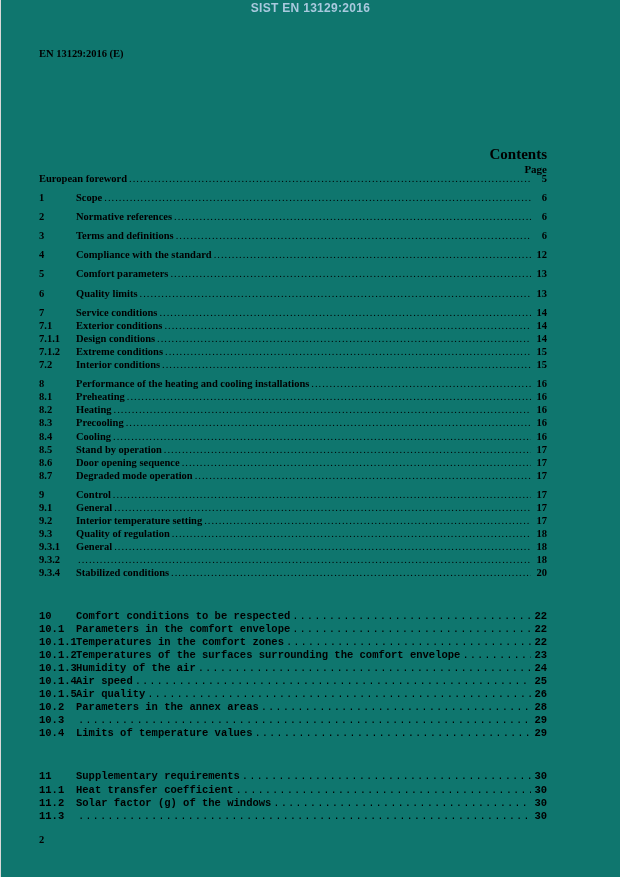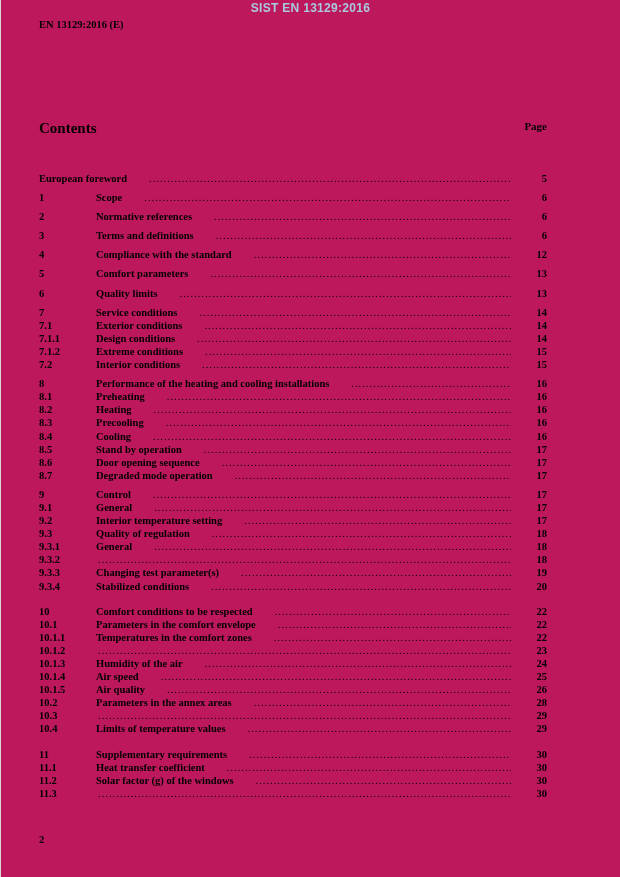--- a/index.html
+++ b/index.html
@@ -4,54 +4,55 @@
 <style>
   html, body {
     margin: 0;
     padding: 0;
     background: #e8e8e8;
   }
   .page {
     position: relative;
     width: 620px;
     height: 877px;
-    background: #be185d;
+    background: #0f766e;
     font-family: "Liberation Serif", "DejaVu Serif", serif;
     color: #000000;
     overflow: hidden;
     box-sizing: border-box;
     border-left: 1px solid #d9d9d9;
   }
   .watermark {
     position: absolute;
     top: 1px;
     left: 0;
     width: 100%;
     text-align: center;
     font-family: "Liberation Sans", "DejaVu Sans", sans-serif;
     font-weight: bold;
     font-size: 12px;
     color: #a9c9de;
     letter-spacing: 0.3px;
   }
   .doc-header {
     position: absolute;
-    top: 19px;
+    top: 48px;
     left: 38px;
     font-weight: bold;
     font-size: 10.5px;
   }
   .contents-line {
     position: absolute;
-    top: 120px;
+    top: 146px;
     left: 38px;
     width: 508px;
     display: flex;
     justify-content: space-between;
-    align-items: flex-start;
+    align-items: flex-end;
+    flex-direction: column;
   }
   .contents-title {
     font-weight: bold;
     font-size: 15px;
   }
   .page-label {
     font-weight: bold;
     font-size: 11px;
     margin-left: 16px;
   }
@@ -60,30 +61,30 @@
     top: 172px;
     left: 38px;
     width: 508px;
   }
   .toc-group {
     margin-bottom: 6px;
   }
   
   .toc-group:nth-child(11),
   .toc-group:nth-child(12) {
-    margin-top: 12px;
+    margin-top: 30px;
+    font-family: Liberation Mono, monospace;
   }
   .toc-row {
     display: flex;
     align-items: flex-end;
     font-weight: bold;
     font-size: 10.5px;
     line-height: 13.1px;
     white-space: nowrap;
-    gap: 20px;
   }
   .toc-row .num {
     flex: 0 0 37px;
     width: 37px;
   }
   .toc-row .title {
     flex: 0 0 auto;
   }
   .toc-row .dots {
     flex: 1 1 auto;
@@ -288,26 +289,20 @@
           <span class="title">General</span>
           <span class="dots"></span>
           <span class="pg">18</span>
         </div>
         <div class="toc-row">
           <span class="num">9.3.2</span>
           <span class="dots"></span>
           <span class="pg">18</span>
         </div>
         <div class="toc-row">
-          <span class="num">9.3.3</span>
-          <span class="title">Changing test parameter(s)</span>
-          <span class="dots"></span>
-          <span class="pg">19</span>
-        </div>
-        <div class="toc-row">
           <span class="num">9.3.4</span>
           <span class="title">Stabilized conditions</span>
           <span class="dots"></span>
           <span class="pg">20</span>
         </div>
       </div>
       <div class="toc-group">
         <div class="toc-row">
           <span class="num">10</span>
           <span class="title">Comfort conditions to be respected</span>
@@ -321,20 +316,21 @@
           <span class="pg">22</span>
         </div>
         <div class="toc-row">
           <span class="num">10.1.1</span>
           <span class="title">Temperatures in the comfort zones</span>
           <span class="dots"></span>
           <span class="pg">22</span>
         </div>
         <div class="toc-row">
           <span class="num">10.1.2</span>
+          <span class="title">Temperatures of the surfaces surrounding the comfort envelope</span>
           <span class="dots"></span>
           <span class="pg">23</span>
         </div>
         <div class="toc-row">
           <span class="num">10.1.3</span>
           <span class="title">Humidity of the air</span>
           <span class="dots"></span>
           <span class="pg">24</span>
         </div>
         <div class="toc-row">

